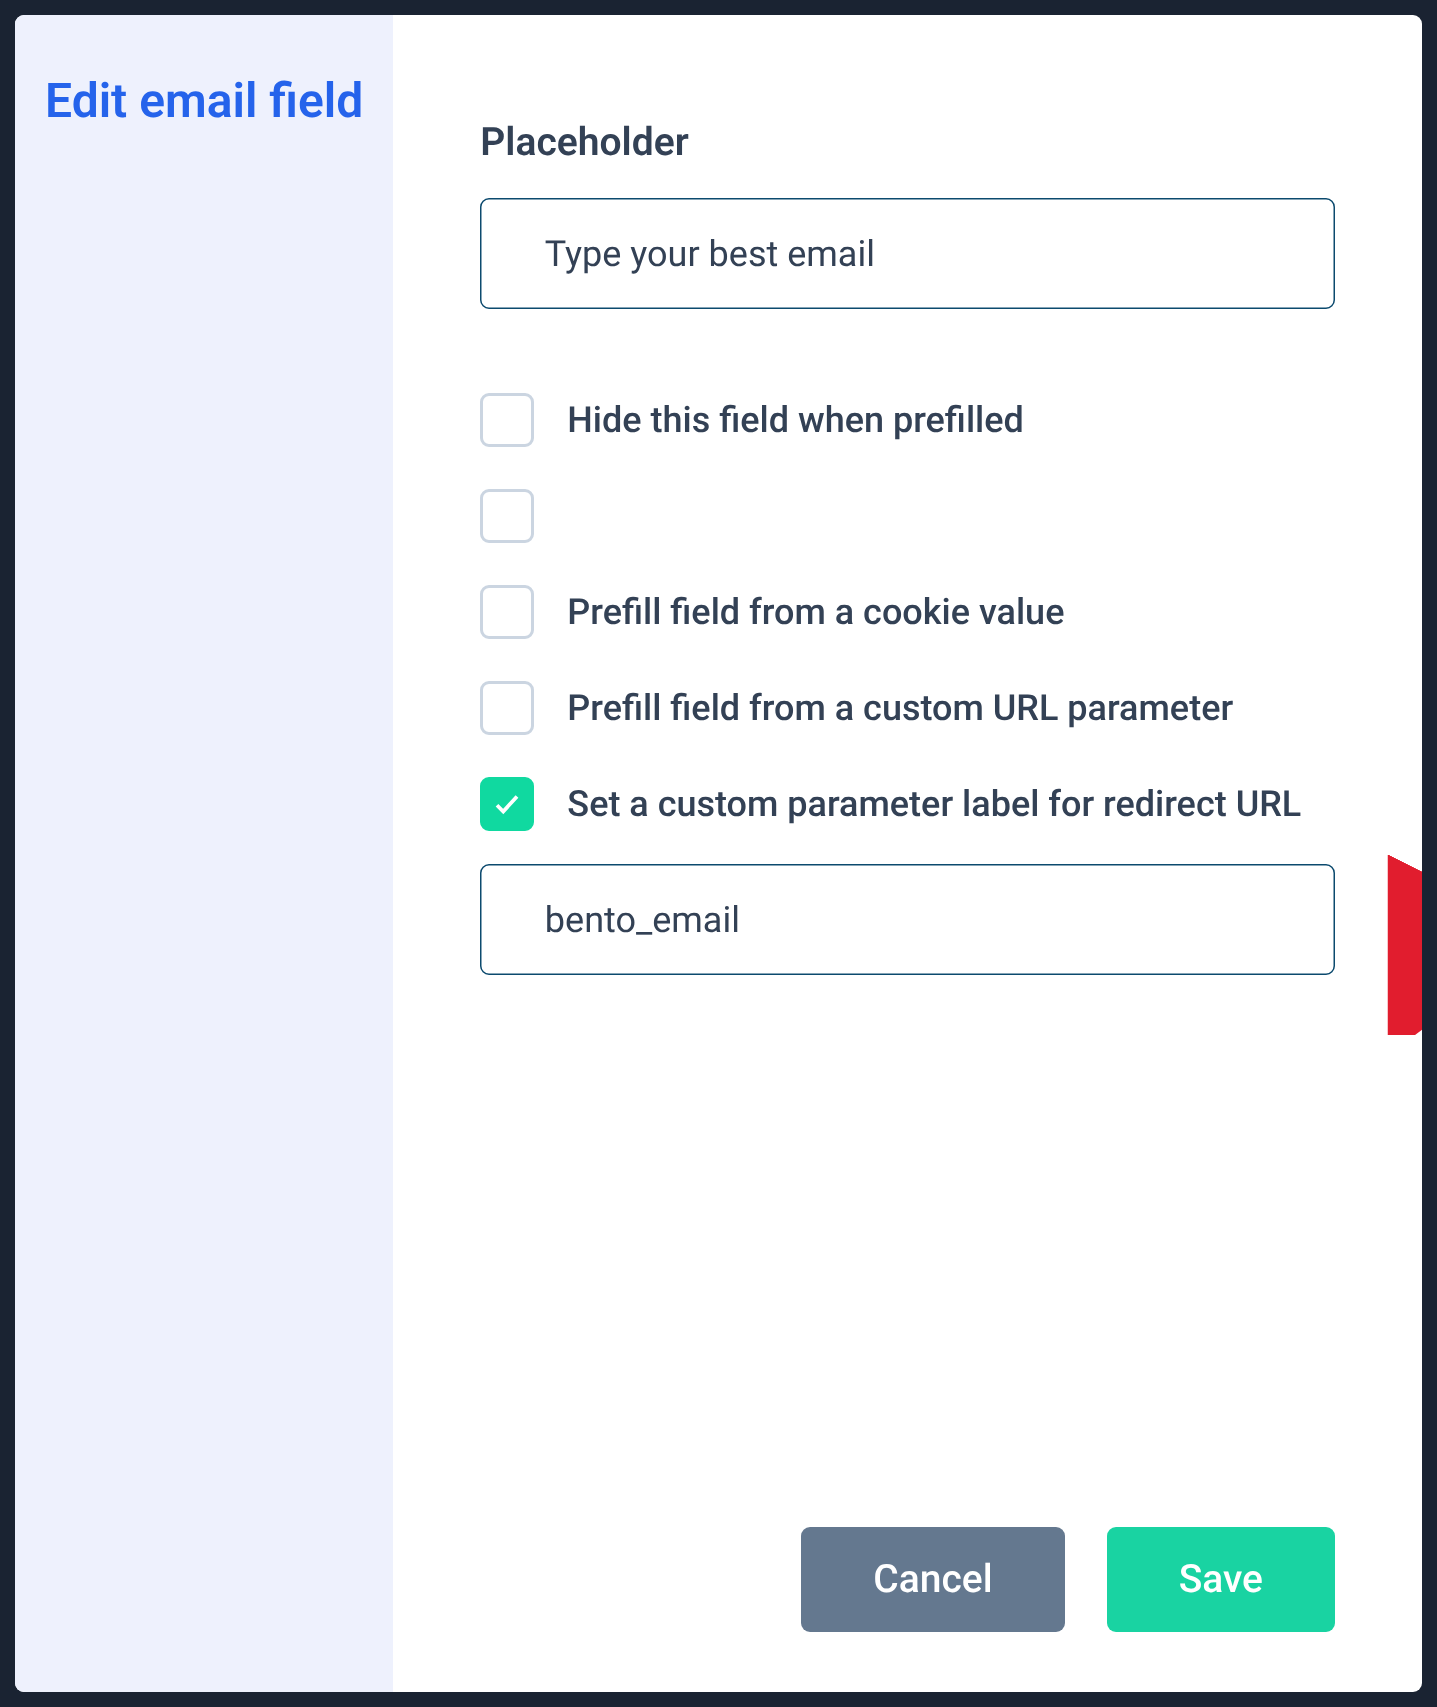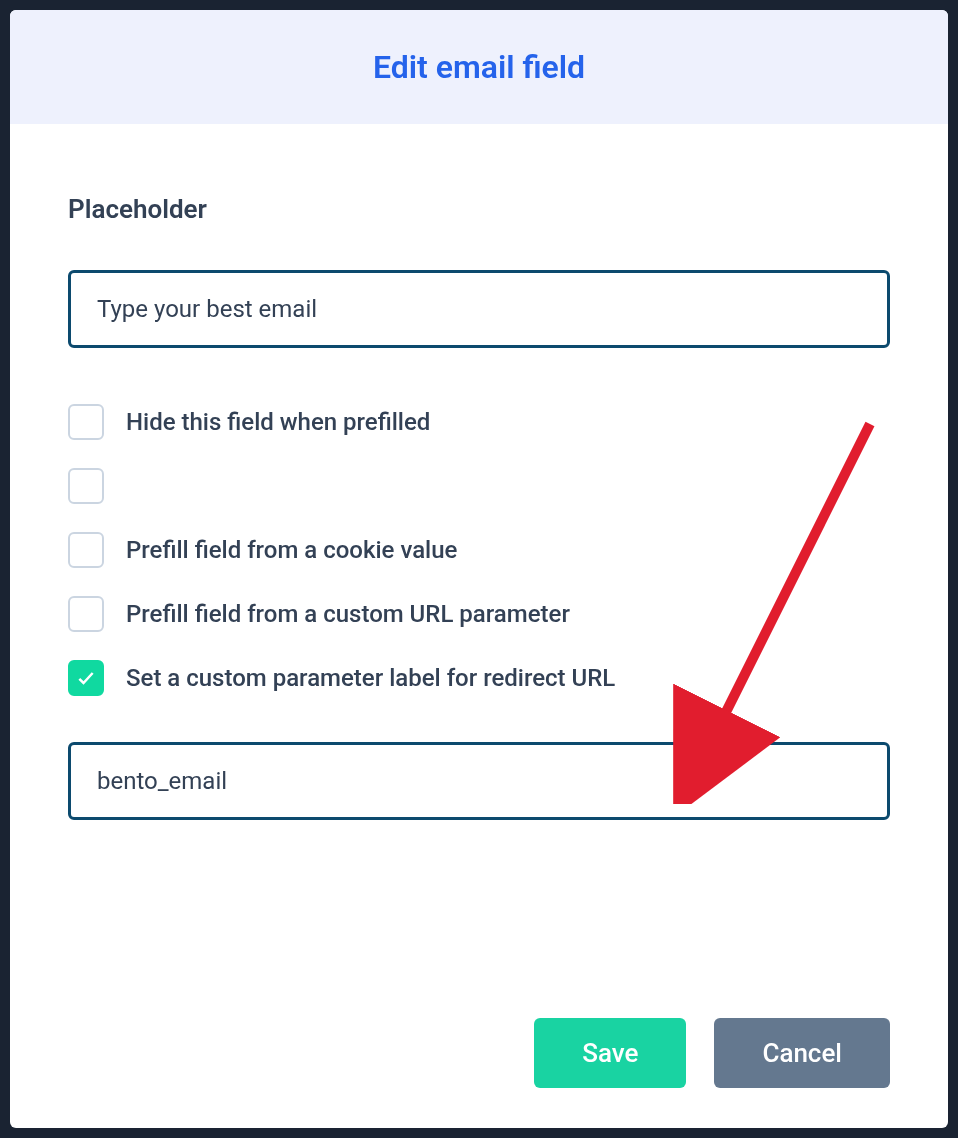--- a/index.html
+++ b/index.html
@@ -17,21 +17,21 @@
     .modal {
       position: absolute;
       top: 10px;
       left: 10px;
       right: 10px;
       bottom: 10px;
       background: #ffffff;
       border-radius: 6px;
       overflow: hidden;
       display: flex;
-      flex-direction: column;
+      flex-direction: row;
     }
     .modal-header {
       background: #eef1fd;
       padding: 38px 20px;
       text-align: center;
     }
     .modal-title {
       color: #2563eb;
       font-size: 32px;
       font-weight: 600;
@@ -45,28 +45,27 @@
       border-radius: 15px;
     }
     .field-label {
       color: #334155;
       font-size: 26px;
       font-weight: 600;
       margin-bottom: 22px;
     }
     .text-input {
       width: 100%;
-      padding: 22px 26px;
+      padding: 22px 42px;
       font-size: 24px;
       color: #334155;
-      border: 3px solid #0c4a6e;
+      border: 1px solid #0c4a6e;
       border-radius: 6px;
       outline: none;
       font-family: inherit;
-      margin-top: 24px;
     }
     .text-input::placeholder {
       color: #94a3b8;
     }
     .checkbox-group {
       margin-top: 56px;
       display: flex;
       flex-direction: column;
       gap: 28px;
     }
@@ -180,22 +179,22 @@
           <span class="checkbox-label">Set a custom parameter label for redirect URL</span>
         </div>
         <div class="param-input-wrapper">
           <input type="text" class="text-input" value="bento_email" style="">
         </div>
       </div>
 
     </div>
 
     <div class="actions">
+      <button class="btn btn-cancel">Cancel</button>
       <button class="btn btn-save">Save</button>
-      <button class="btn btn-cancel">Cancel</button>
     </div>
 
     <svg class="annotation-arrow" width="260" height="400">
       <defs>
         <marker id="arrowhead" markerWidth="12" markerHeight="12" refX="6" refY="6" orient="auto">
           <polygon points="0 0, 12 6, 0 12" fill="#e11d2e"></polygon>
         </marker>
       </defs>
       <line x1="230" y1="20" x2="60" y2="360" stroke="#e11d2e" stroke-width="10" marker-end="url(#arrowhead)"></line>
     </svg>

